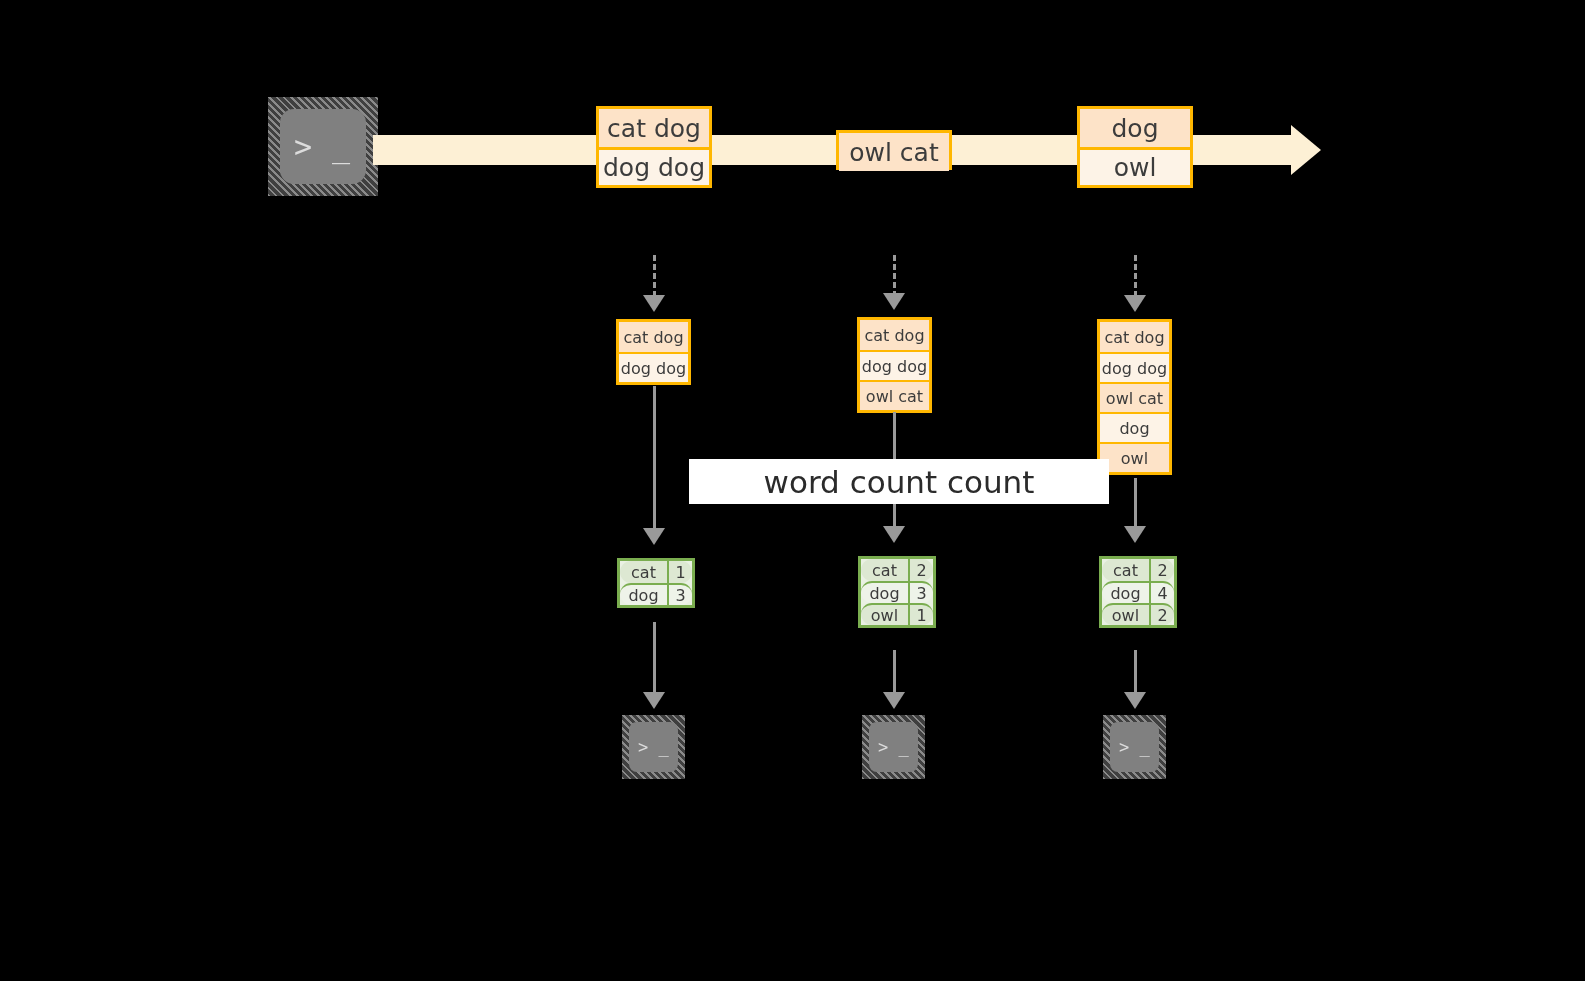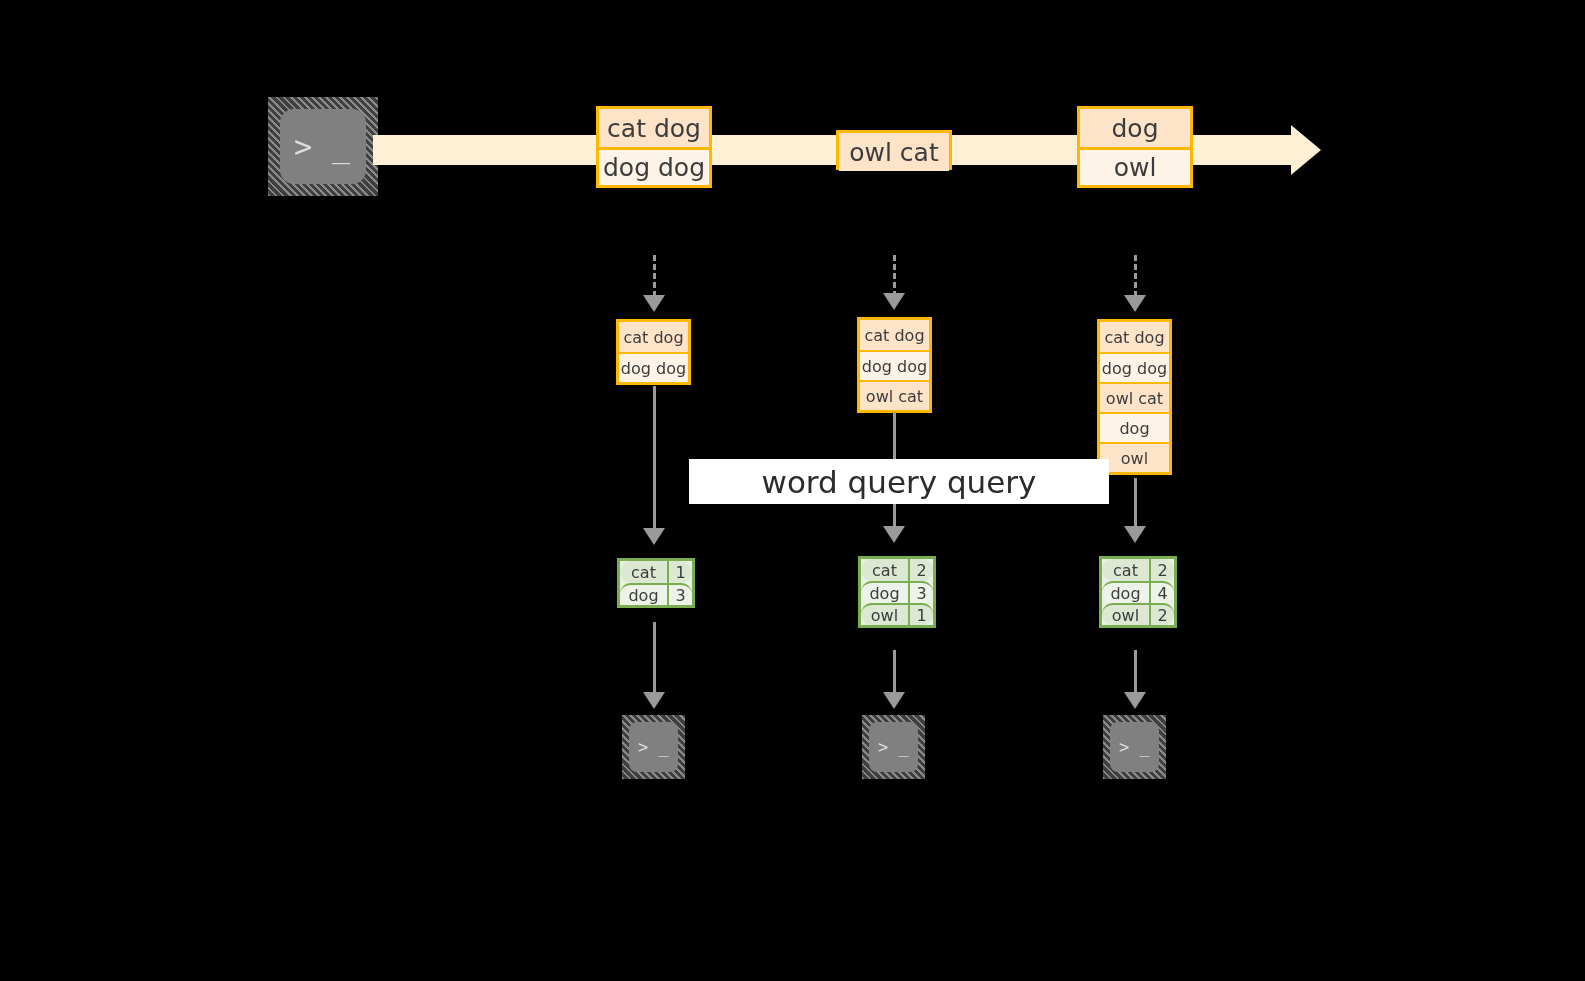--- a/index.html
+++ b/index.html
@@ -243,21 +243,21 @@
   <div class="vline" style="left:653px; top:386px; height:144px;"></div>
   <div class="vhead" style="left:643px; top:528px;"></div>
 
   <div class="vline" style="left:893px; top:412px; height:118px;"></div>
   <div class="vhead" style="left:883px; top:526px;"></div>
 
   <div class="vline" style="left:1134px; top:478px; height:52px;"></div>
   <div class="vhead" style="left:1124px; top:526px;"></div>
 
   <div class="banner" style="left:689px; top:459px; width:420px; height:45px;">
-    <span class="txt">word query query</span>
+    <span class="txt">word count count</span>
   </div>
 
   <div class="counts" style="left:617px; top:558px;">
     <div class="crow dark">
       <div class="cw">cat</div>
       <div class="cn">1</div>
     </div>
     <div class="crow light">
       <div class="cw">dog</div>
       <div class="cn">3</div>

